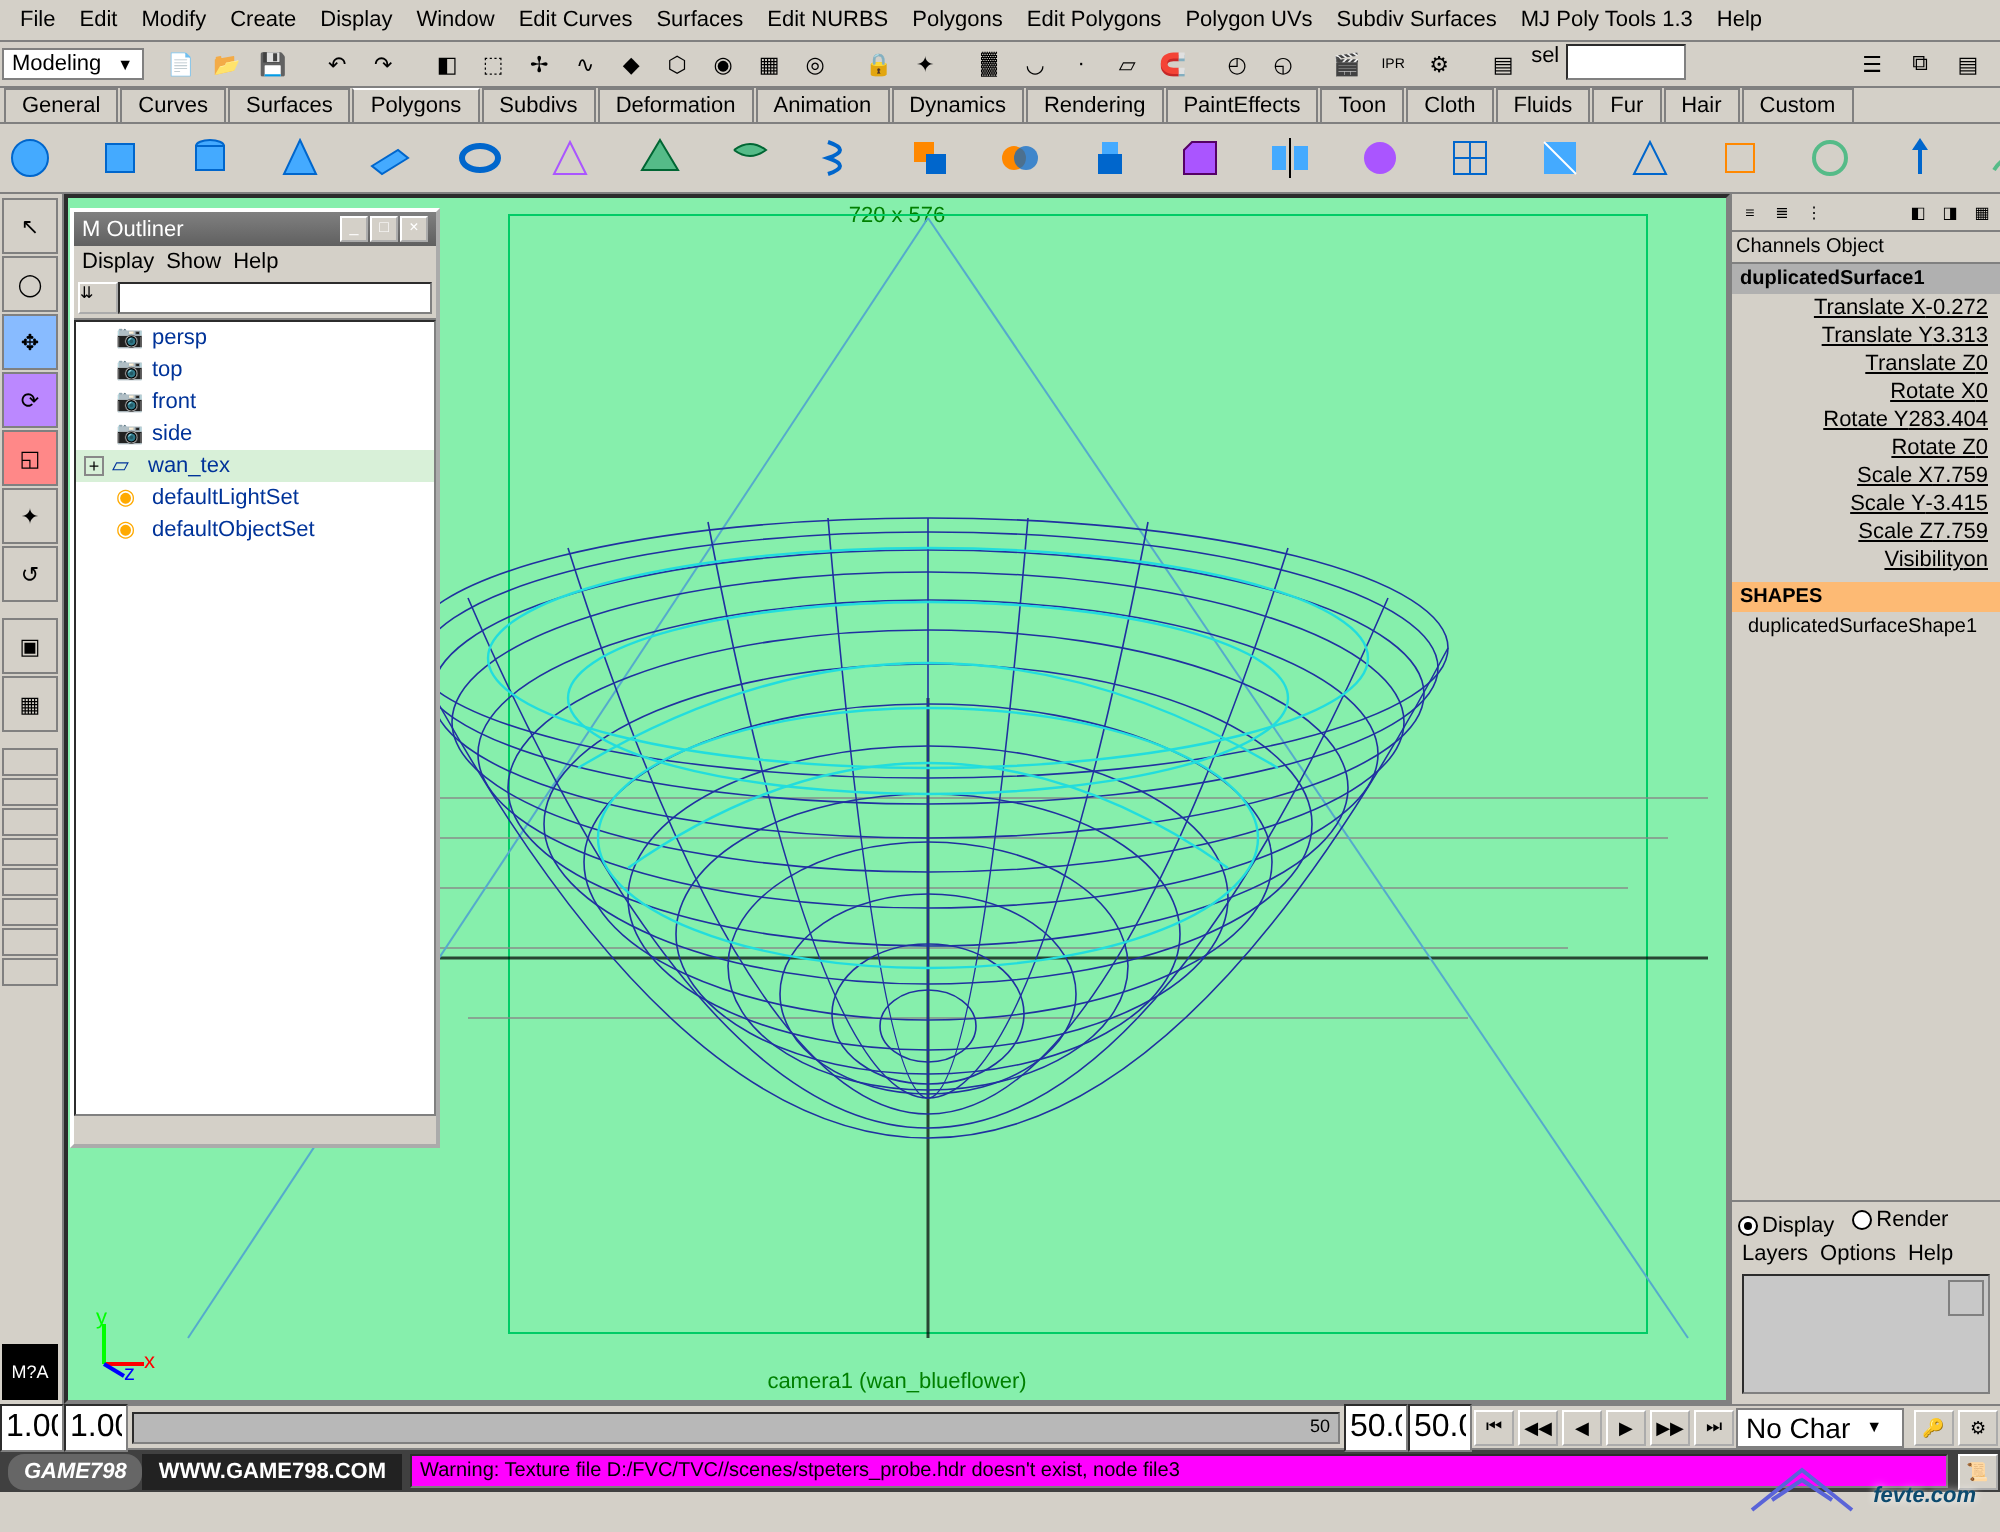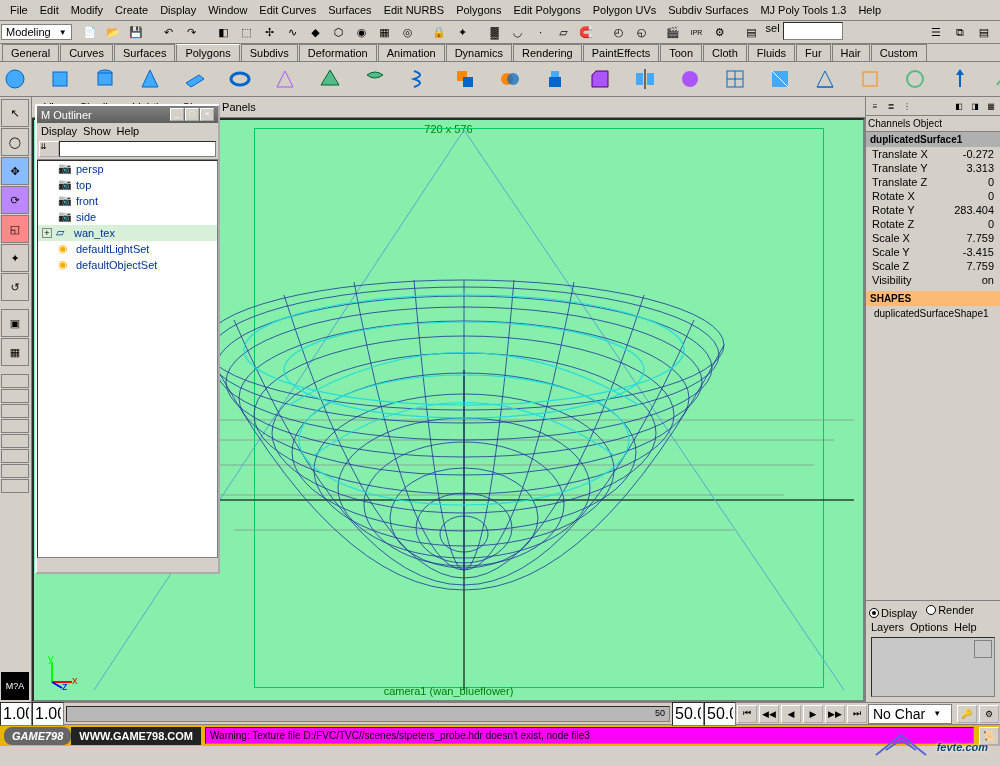--- a/index.html
+++ b/index.html
@@ -30,37 +30,37 @@
 .vp-label-top { position: absolute; top: 3px; left: 50%; transform: translateX(-50%); color: #008000; font-size: 11px; }
 .vp-label-bot { position: absolute; bottom: 3px; left: 50%; transform: translateX(-50%); color: #008000; font-size: 11px; }
 .safe-frame { position: absolute; border: 1px solid #0c6; left: 220px; top: 8px; width: 570px; height: 560px; }
 .axis-gizmo { position: absolute; left: 10px; bottom: 10px; width: 36px; height: 36px; }
 .right-panel { width: 135px; background: #d4d0c8; border-left: 1px solid #808080; display: flex; flex-direction: column; }
 .rp-icons { display: flex; padding: 2px; gap: 2px; border-bottom: 1px solid #808080; justify-content: space-between; }
 .rp-icons .ticon { width: 14px; height: 14px; font-size: 8px; }
 .rp-tabs { background: #d4d0c8; padding: 2px; border-bottom: 1px solid #808080; font-size: 10px; }
 .rp-content { background: #d4d0c8; flex: 1; overflow: auto; }
 .rp-head { background: #b0b0b0; padding: 2px 4px; font-weight: bold; font-size: 10px; }
-.rp-row { display: flex; justify-content: space-between; padding: 1px 6px; font-size: 10px; }
+.rp-row { display: flex; justify-content: flex-end; padding: 1px 6px; font-size: 10px; text-decoration: underline; }
 .rp-row .val { text-align: right; }
 .rp-shapes { background: #fdba74; padding: 2px 4px; font-weight: bold; font-size: 10px; margin-top: 4px; }
 .rp-shape-name { padding: 2px 8px; font-size: 10px; }
 .rp-bottom { border-top: 1px solid #808080; padding: 3px; }
 .radio { display: inline-flex; align-items: center; gap: 2px; margin-right: 6px; font-size: 10px; }
 .radio .dot { width: 10px; height: 10px; border: 1px solid #000; border-radius: 50%; background: #fff; display: inline-flex; align-items: center; justify-content: center; }
 .radio .dot.on::after { content: ""; width: 4px; height: 4px; background: #000; border-radius: 50%; }
 .rp-layer-menu { padding: 2px; font-size: 10px; display: flex; gap: 6px; }
 .rp-layer-body { flex: 1; background: #c8c8c8; border: 1px inset #808080; margin: 2px; min-height: 60px; position: relative; }
 .rp-layer-ico { position: absolute; right: 2px; top: 2px; width: 18px; height: 18px; border: 1px solid #808080; }
 .timeline { display: flex; align-items: center; background: #d4d0c8; border-top: 1px solid #808080; height: 22px; }
 .tl-num { width: 32px; border: 1px inset #808080; background: #fff; padding: 2px; font-size: 16px; }
 .tl-track { flex: 1; background: #b8b8b8; height: 16px; border: 1px inset #808080; margin: 0 2px; position: relative; }
 .tl-tick { position: absolute; font-size: 9px; }
 .tl-pbtn { width: 20px; height: 18px; border: 1px outset #fff; background: #d4d0c8; margin: 0 1px; cursor: pointer; display:flex; align-items:center; justify-content:center; font-size: 9px; }
-.statusbar { display: flex; background: #eab308; border-top: 1px solid #808080; height: 22px; align-items: center; }
+.statusbar { display: flex; background: #404040; border-top: 1px solid #808080; height: 22px; align-items: center; }
 .sb-game { background: #666; color: #fff; padding: 3px 8px; font-style: italic; font-weight: bold; border-radius: 8px; margin-left: 4px; }
 .sb-url { background: #222; color: #fff; padding: 3px 8px; font-weight: bold; }
 .sb-warn { flex: 1; background: #f0f; border: 1px inset #808080; margin: 0 4px; padding: 2px 4px; font-size: 10px; color: #000; }
 .outliner { position: absolute; left: 35px; top: 104px; width: 185px; height: 470px; background: #d4d0c8; border: 2px outset #fff; z-index: 10; }
 .outliner-title { background: linear-gradient(#808080,#606060); color: #fff; padding: 2px 4px; display: flex; align-items: center; font-size: 11px; }
 .outliner-title .t-btns { margin-left: auto; display: flex; gap: 1px; }
 .t-btn { width: 14px; height: 13px; background: #d4d0c8; border: 1px outset #fff; font-size: 8px; text-align: center; cursor: pointer; }
 .outliner-menu { padding: 2px 4px; display: flex; gap: 6px; font-size: 11px; }
 .outliner-search { display: flex; padding: 2px; border-bottom: 1px solid #808080; }
 .search-btn { width: 20px; height: 16px; border: 1px outset #fff; background: #d4d0c8; font-size: 8px; }
@@ -348,27 +348,20 @@
     <div class="lt-small"></div>
     <div class="lt-small"></div>
     <div class="lt-small"></div>
     <div class="lt-small"></div>
     <div class="lt-small"></div>
     <div class="lt-small"></div>
     <div class="mya-box">M?A</div>
   </div>
 
   <div class="viewport-area">
-    <div class="vp-menu">
-      <span>View</span>
-      <span>Shading</span>
-      <span>Lighting</span>
-      <span>Show</span>
-      <span>Panels</span>
-    </div>
     <div class="vp-canvas">
       <div class="vp-label-top">720 x 576</div>
       <div class="safe-frame"></div>
 
       <svg style="position:absolute;left:0;top:0;width:100%;height:100%">
 
         <g stroke="#888" stroke-width="1" opacity=".7">
           <line x1="50" y1="300" x2="820" y2="300"></line>
           <line x1="80" y1="320" x2="800" y2="320"></line>
           <line x1="110" y1="345" x2="780" y2="345"></line>

